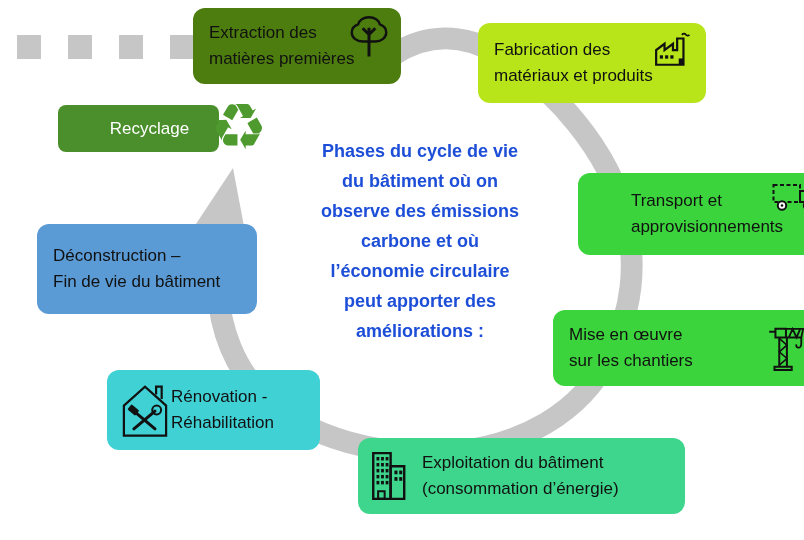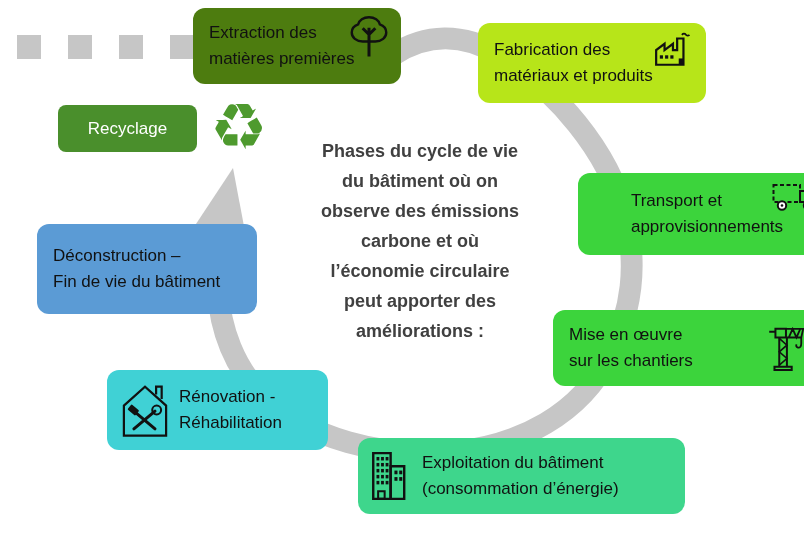--- a/index.html
+++ b/index.html
@@ -18,21 +18,21 @@
   .p-exploitation{left:358px;top:438px;width:327px;height:76px;}
   .p-exploitation .label{padding-left:64px;}
   .p-renovation{left:107px;top:370px;width:213px;height:80px;}
   .p-renovation .label{padding-left:64px;}
   .p-deconstruction{left:37px;top:224px;width:220px;height:90px;}
   .p-recyclage{left:58px;top:105px;width:139px;height:47px;justify-content:center;
                color:#fff;border-radius:8px;}
   .p-recyclage .label{padding:0;}
   #recycle-glyph{position:absolute;left:210px;top:92px;z-index:2;font-size:64px;line-height:70px;}
   #center-text{position:absolute;left:280px;top:136px;width:280px;z-index:3;text-align:center;
-               font-weight:bold;font-size:18px;line-height:30px;color:#404040;white-space:pre-line;}
+               font-weight:bold;font-size:18px;line-height:30px;color:#1d4ed8;white-space:pre-line;}
   svg.ic{display:block;}
   svg.ic *{vector-effect:non-scaling-stroke;}
 </style>
 </head>
 <body>
 
 <div id="canvas">
 
   <svg id="arrow-layer" width="804" height="540" viewBox="0 0 804 540">
     <g>
@@ -129,35 +129,35 @@
       <rect x="23" y="18" width="2.8" height="3.4" fill="#111"></rect>
       <rect x="27.4" y="18" width="2.8" height="3.4" fill="#111"></rect>
       <rect x="23" y="24" width="2.8" height="3.4" fill="#111"></rect>
       <rect x="27.4" y="24" width="2.8" height="3.4" fill="#111"></rect>
       <rect x="8" y="37" width="6" height="7" fill="none" stroke="#111" stroke-width="2"></rect>
     </svg>
     <div class="label">Exploitation du bâtiment
 (consommation d’énergie)</div>
   </div>
 
-  <div class="phase p-renovation" style="background: rgb(64, 209, 213); padding-left: 8px;">
+  <div class="phase p-renovation" style="background: rgb(64, 209, 213);">
     <svg class="ic icon-l" width="54" height="60" viewBox="0 0 48 54" style="top:10px">
       <path d="M5 23 L24 6 L43 23 V50 H5 Z" fill="none" stroke="#111" stroke-width="2.2"></path>
       <path d="M34 13 V6 h5 v11" fill="none" stroke="#111" stroke-width="2.2"></path>
       <path d="M14 44 L33 28 M14 28 L33 44" fill="none" stroke="#111" stroke-width="3" stroke-linecap="round"></path>
       <circle cx="34.5" cy="27" r="4" fill="none" stroke="#111" stroke-width="2"></circle>
       <rect x="9" y="24" width="9" height="6" rx="1" fill="#111" transform="rotate(40 13.5 27)"></rect>
     </svg>
     <div class="label">Rénovation -
 Réhabilitation</div>
   </div>
 
   <div class="phase p-deconstruction" style="background: rgb(91, 155, 213);">
     <div class="label">Déconstruction –
 Fin de vie du bâtiment</div>
   </div>
 
-  <div class="phase p-recyclage" style="background: rgb(74, 143, 44);">
+  <div class="phase p-recyclage" style="background: rgb(74, 143, 44); padding-left: 22px;">
     <div class="label">Recyclage</div>
   </div>
   <span id="recycle-glyph" style="color: rgb(78, 154, 46);">♻</span>
 
 </div>
 
 </body></html>

